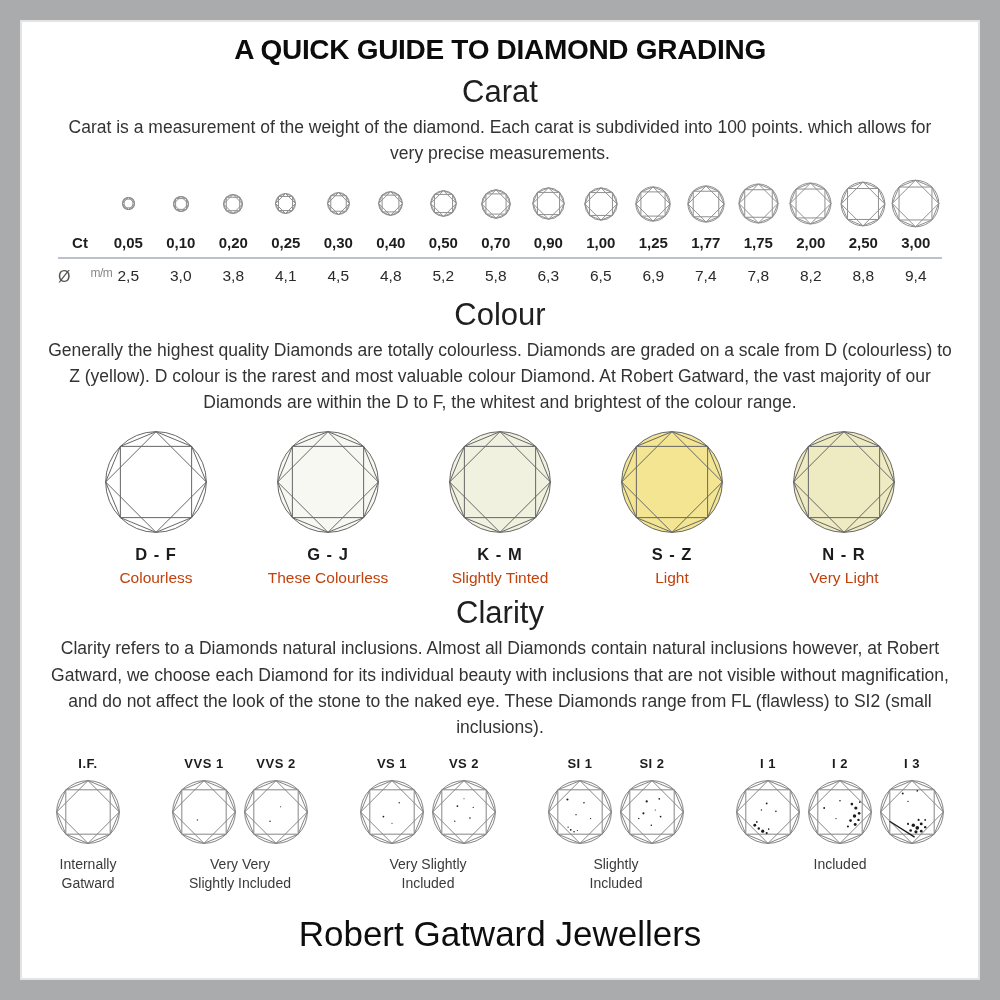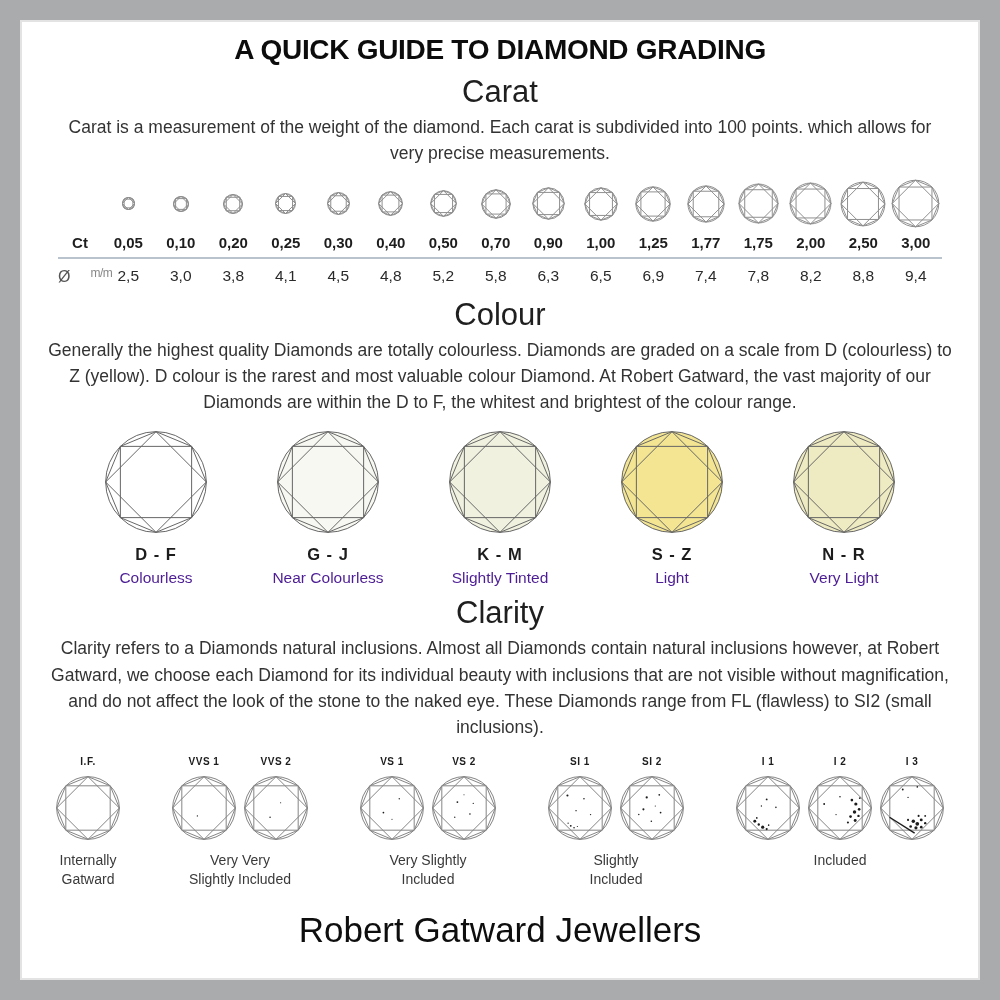--- a/index.html
+++ b/index.html
@@ -30,27 +30,27 @@
   .dm-val { color:#2a2a2a; font-size:15.5px; }
   .row-label { font-weight:700; text-align:center; color:#1d1d1d; }
   .dsym { font-weight:400; color:#555; font-size:16px; }
   .dsym .mm { font-size:12px; vertical-align:5px; letter-spacing:-0.5px; color:#888;padding-left:20px; }
   .tdivider { grid-column:1 / -1; height:2px; background:#b9c3cd; margin:3px 0 4px; }
 
   
   .colour-row { width:890px; margin:14px auto 0; display:flex; justify-content:center; }
   .colour-card { width:172px; display:flex; flex-direction:column; align-items:center; }
   .grade-range { font-size:16.5px; font-weight:700; letter-spacing:1px; color:#1c1c1c; margin-top:10px; }
-  .grade-desc { font-size:15.5px; color:#4c1d95; margin-top:5px; }
+  .grade-desc { font-size:15.5px; color:#c2410c; margin-top:5px; }
 
   
   .clarity-row { margin:16px auto 0; display:flex; justify-content:center; gap:50px; align-items:flex-start; }
   .cgroup { display:flex; flex-direction:column; align-items:center; }
   .cgrades, .cdias { display:flex; gap:6px; }
-  .cgrade { width:66px; text-align:center; font-size:10px; font-weight:700; letter-spacing:0.5px; color:#1c1c1c; margin-bottom:8px; }
+  .cgrade { width:66px; text-align:center; font-size:13px; font-weight:700; letter-spacing:0.5px; color:#1c1c1c; margin-bottom:8px; }
   .inc { fill:#1c1c1c; stroke:none; }
   .inc-line { stroke:#1c1c1c; stroke-width:2.2; }
   .csub { margin-top:10px; font-size:14px; line-height:1.35; color:#3a3a3a; white-space:pre-line; }
 
   .footer { font-size:35px; color:#0e0e0e; margin-top:21px; }
   .hidden-defs { position:absolute; width:0; height:0; }
 </style>
 </head>
 <body>
 
@@ -204,21 +204,21 @@
             <use href="#dia-shape"></use>
           </svg>
         <div class="grade-range">D - F</div>
         <div class="grade-desc">Colourless</div>
       </div>
       <div class="colour-card">
         <svg class="dia" style="width:106px;height:106px" color="#f8f8f2">
             <use href="#dia-shape"></use>
           </svg>
         <div class="grade-range">G - J</div>
-        <div class="grade-desc">Near Colourless</div>
+        <div class="grade-desc">These Colourless</div>
       </div>
       <div class="colour-card">
         <svg class="dia" style="width:106px;height:106px" color="#f0f1df">
             <use href="#dia-shape"></use>
           </svg>
         <div class="grade-range">K - M</div>
         <div class="grade-desc">Slightly Tinted</div>
       </div>
       <div class="colour-card">
         <svg class="dia" style="width:106px;height:106px" color="#f3e592">

